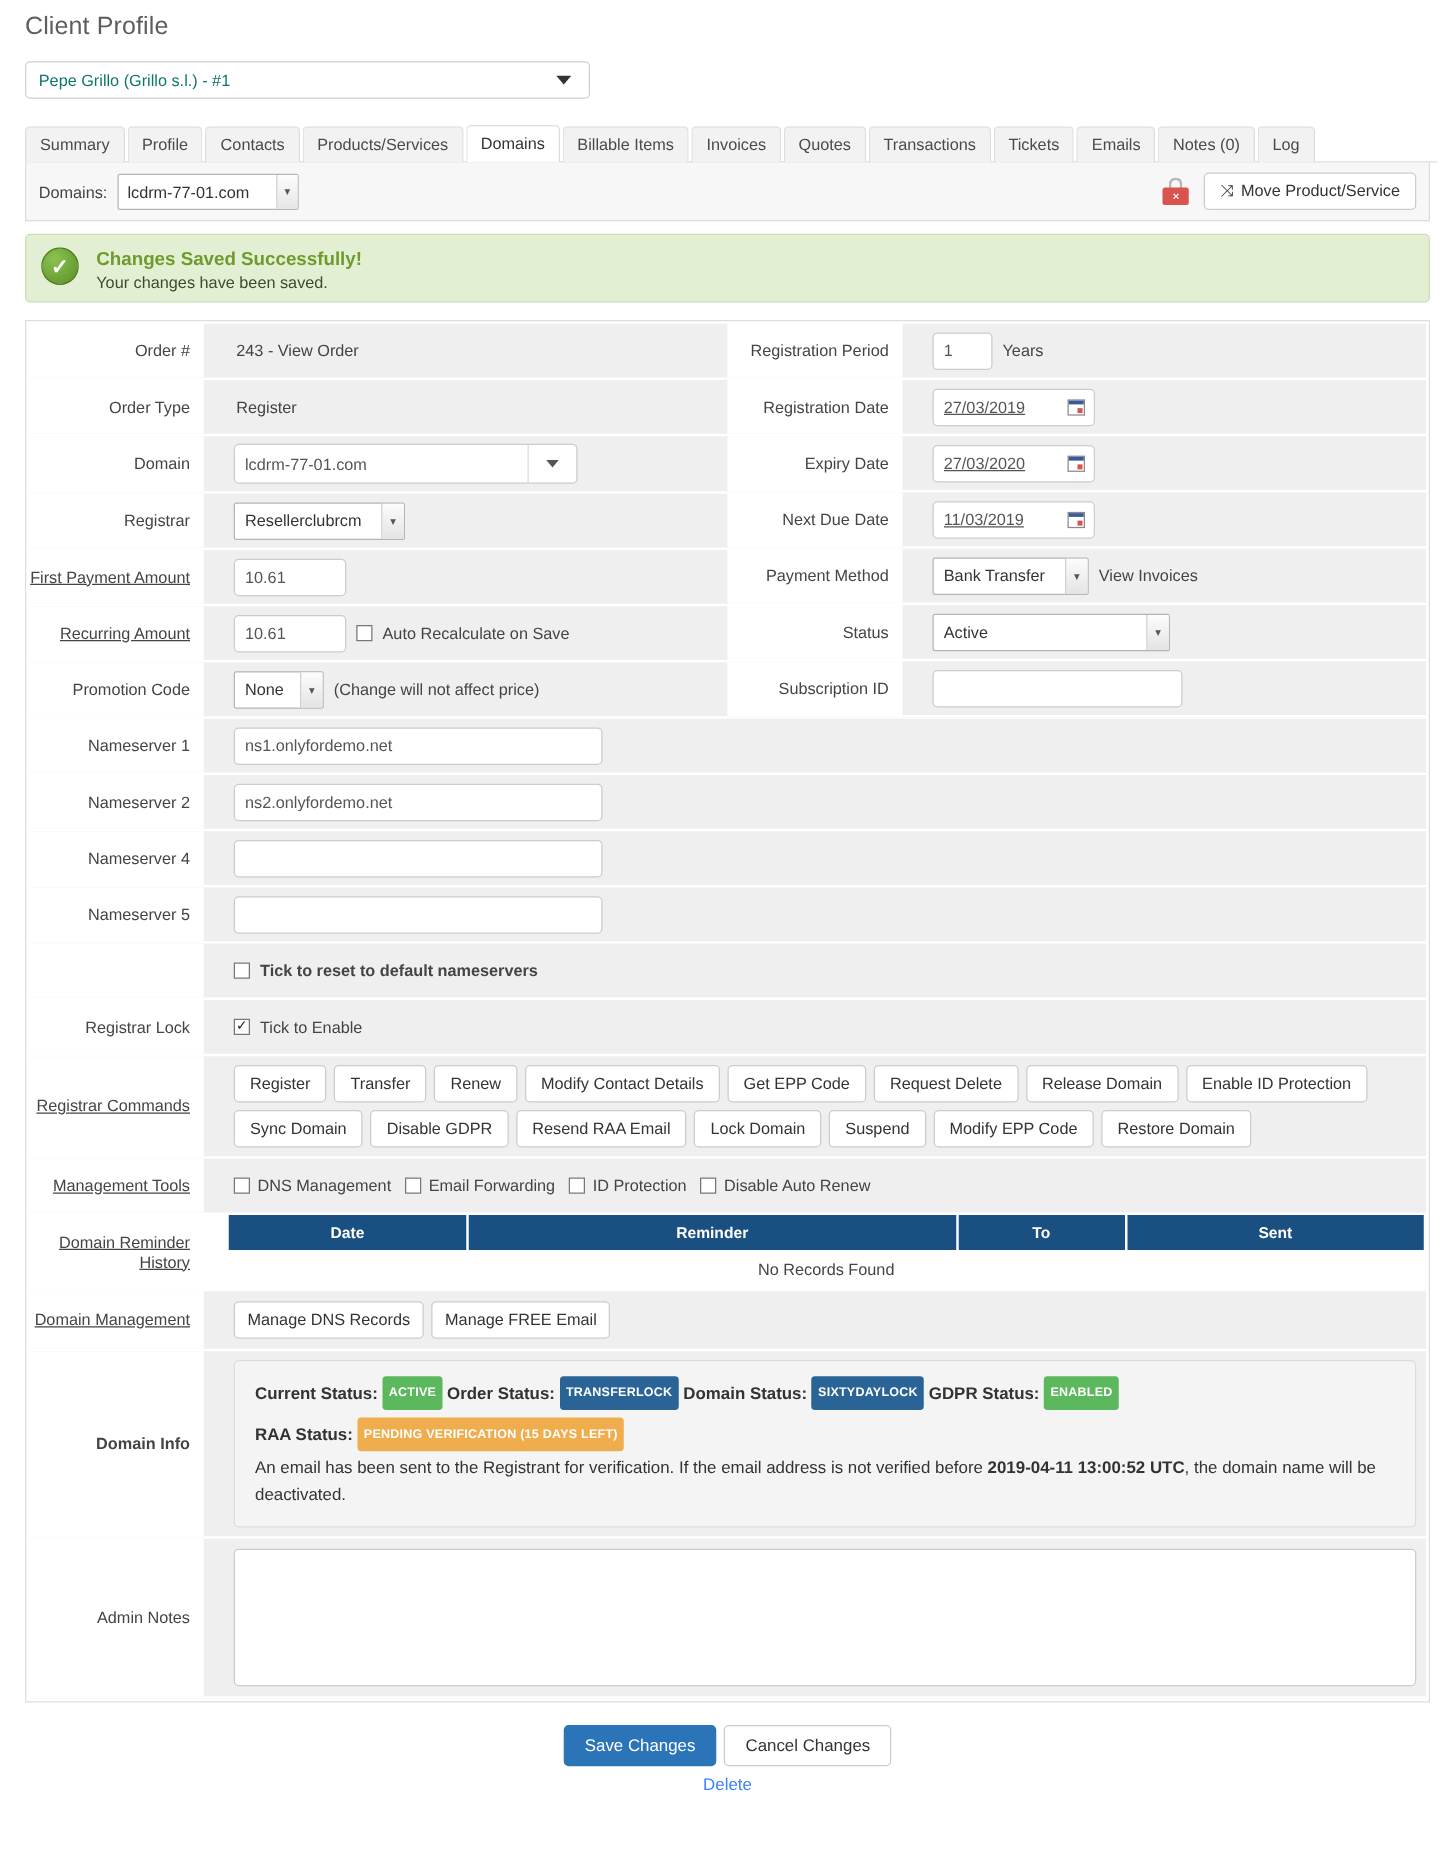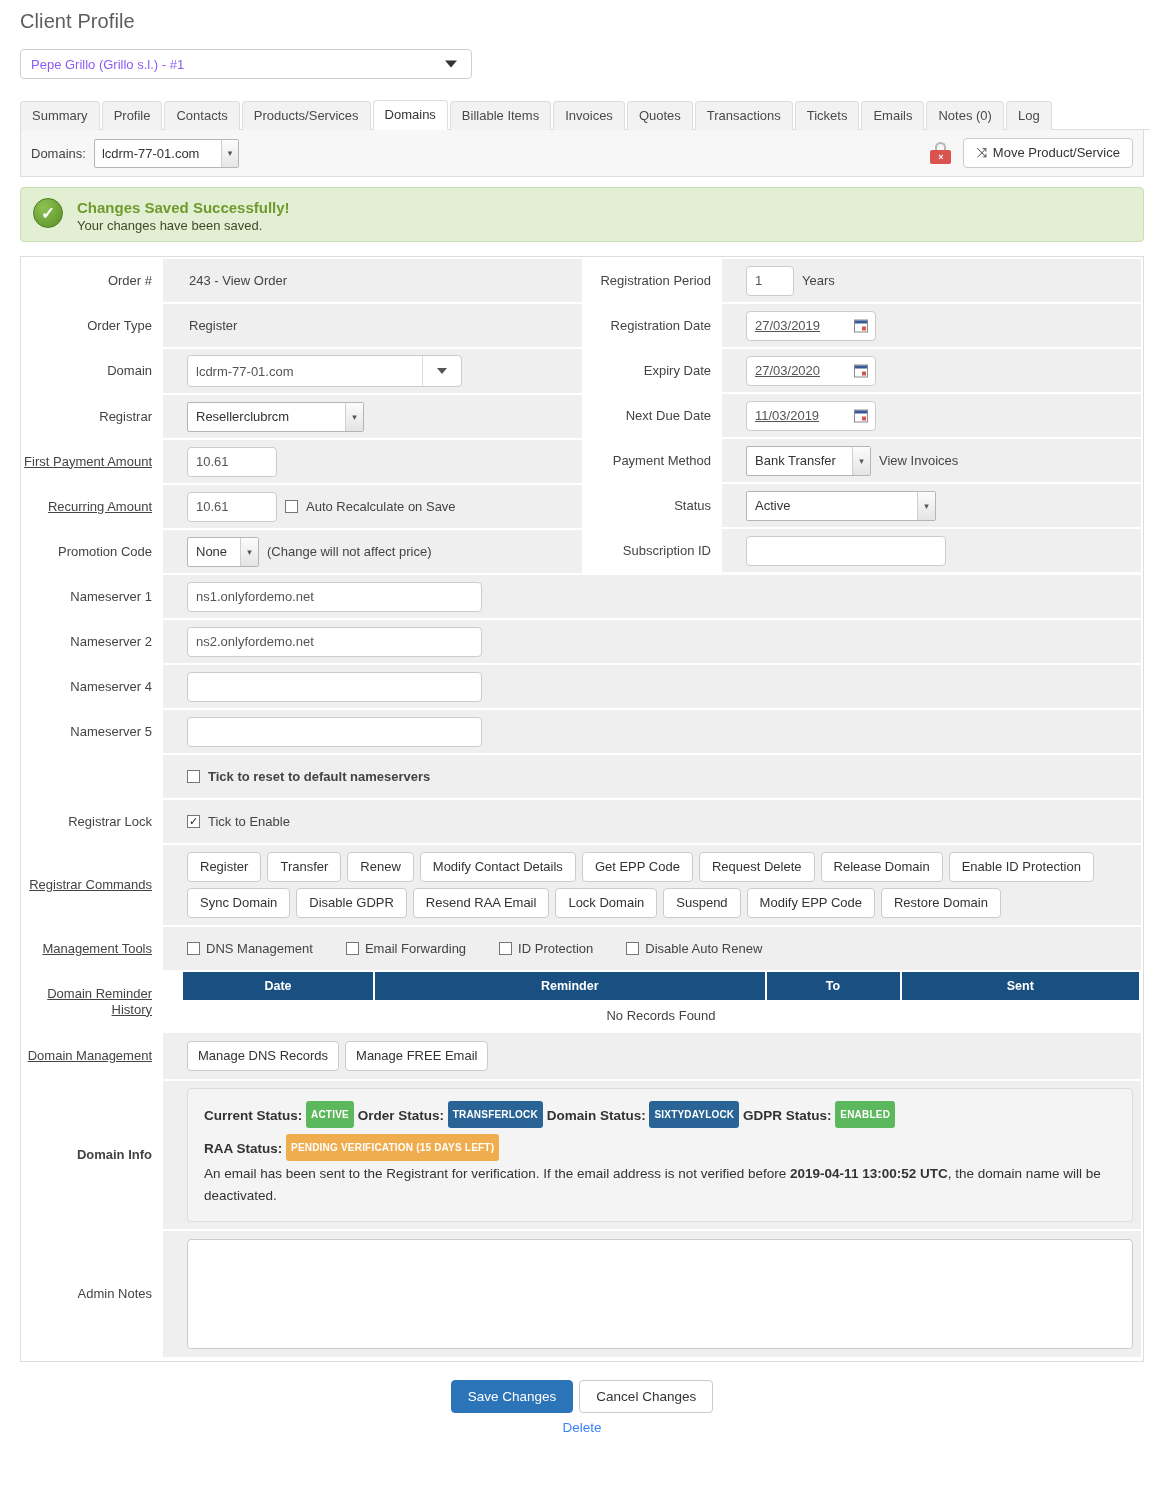--- a/index.html
+++ b/index.html
@@ -26,21 +26,21 @@
   .client-select {
     width: 452px;
     height: 30px;
     border: 1px solid #cfcfcf;
     border-radius: 4px;
     background: #fff;
     display: flex;
     align-items: center;
     padding: 0 10px;
     font-size: 13px;
-    color: #8b5cf6;
+    color: #0f766e;
     margin: 0 0 20px 6px;
     position: relative;
   }
   .client-select .caret {
     position: absolute; right: 14px; top: 50%; transform: translateY(-50%);
     width: 0; height: 0;
     border-left: 6px solid transparent;
     border-right: 6px solid transparent;
     border-top: 7px solid #333;
   }
@@ -261,42 +261,42 @@
     padding: 0 24px 0 8px;
     position: relative;
   }
   .sel .arrow {
     position: absolute; right: 0; top: 0; bottom: 0; width: 18px;
     background: linear-gradient(#fcfcfc,#e4e4e4);
     border-left: 1px solid #cfcfcf;
     display: flex; align-items: center; justify-content: center;
     font-size: 9px; color: #555;
   }
-  .sel-registrar { width: 177px; }
+  .sel-registrar { width: 137px; }
   .sel-promo { width: 72px; }
   .sel-pay { width: 125px; }
   .sel-status { width: 190px; }
 
   .cbx {
     width: 13px; height: 13px; border: 1px solid #767676; background: #fff;
     display: inline-flex; align-items: center; justify-content: center;
     font-size: 11px; color: #222; flex: none; line-height: 1;
   }
   .cbx-label { font-size: 13px; color: #444; }
   .cbx-label.bold { font-weight: bold; }
 
   
   .cmdbtns { display: flex; flex-wrap: wrap; gap: 6px; padding: 7px 8px; }
   .cmdbtn {
     border: 1px solid #ccc; background: #fff; border-radius: 4px;
     font-size: 13px; padding: 6px 12px; color: #333; line-height: 16px;
     white-space: nowrap;
   }
 
-  .mgmt-tools { display: flex; align-items: center; gap: 23px; padding: 8px; flex-wrap: wrap;}
+  .mgmt-tools { display: flex; align-items: center; gap: 1px; padding: 8px; flex-wrap: wrap;}
   .mgmt-tools .grp { display: flex; align-items: center; gap: 6px; margin-right: 10px;}
 
   
   .tbl { width: 100%; border-collapse: separate; border-spacing: 2px 0; background:#fff; }
   .tbl th {
     background: #1a4f81; color: #fff; font-size: 12.5px; font-weight: bold;
     padding: 7px 4px; text-align: center;
   }
   .tbl td { background: #fff; font-size: 13px; color: #444; text-align: center; padding: 8px 4px; }
 

